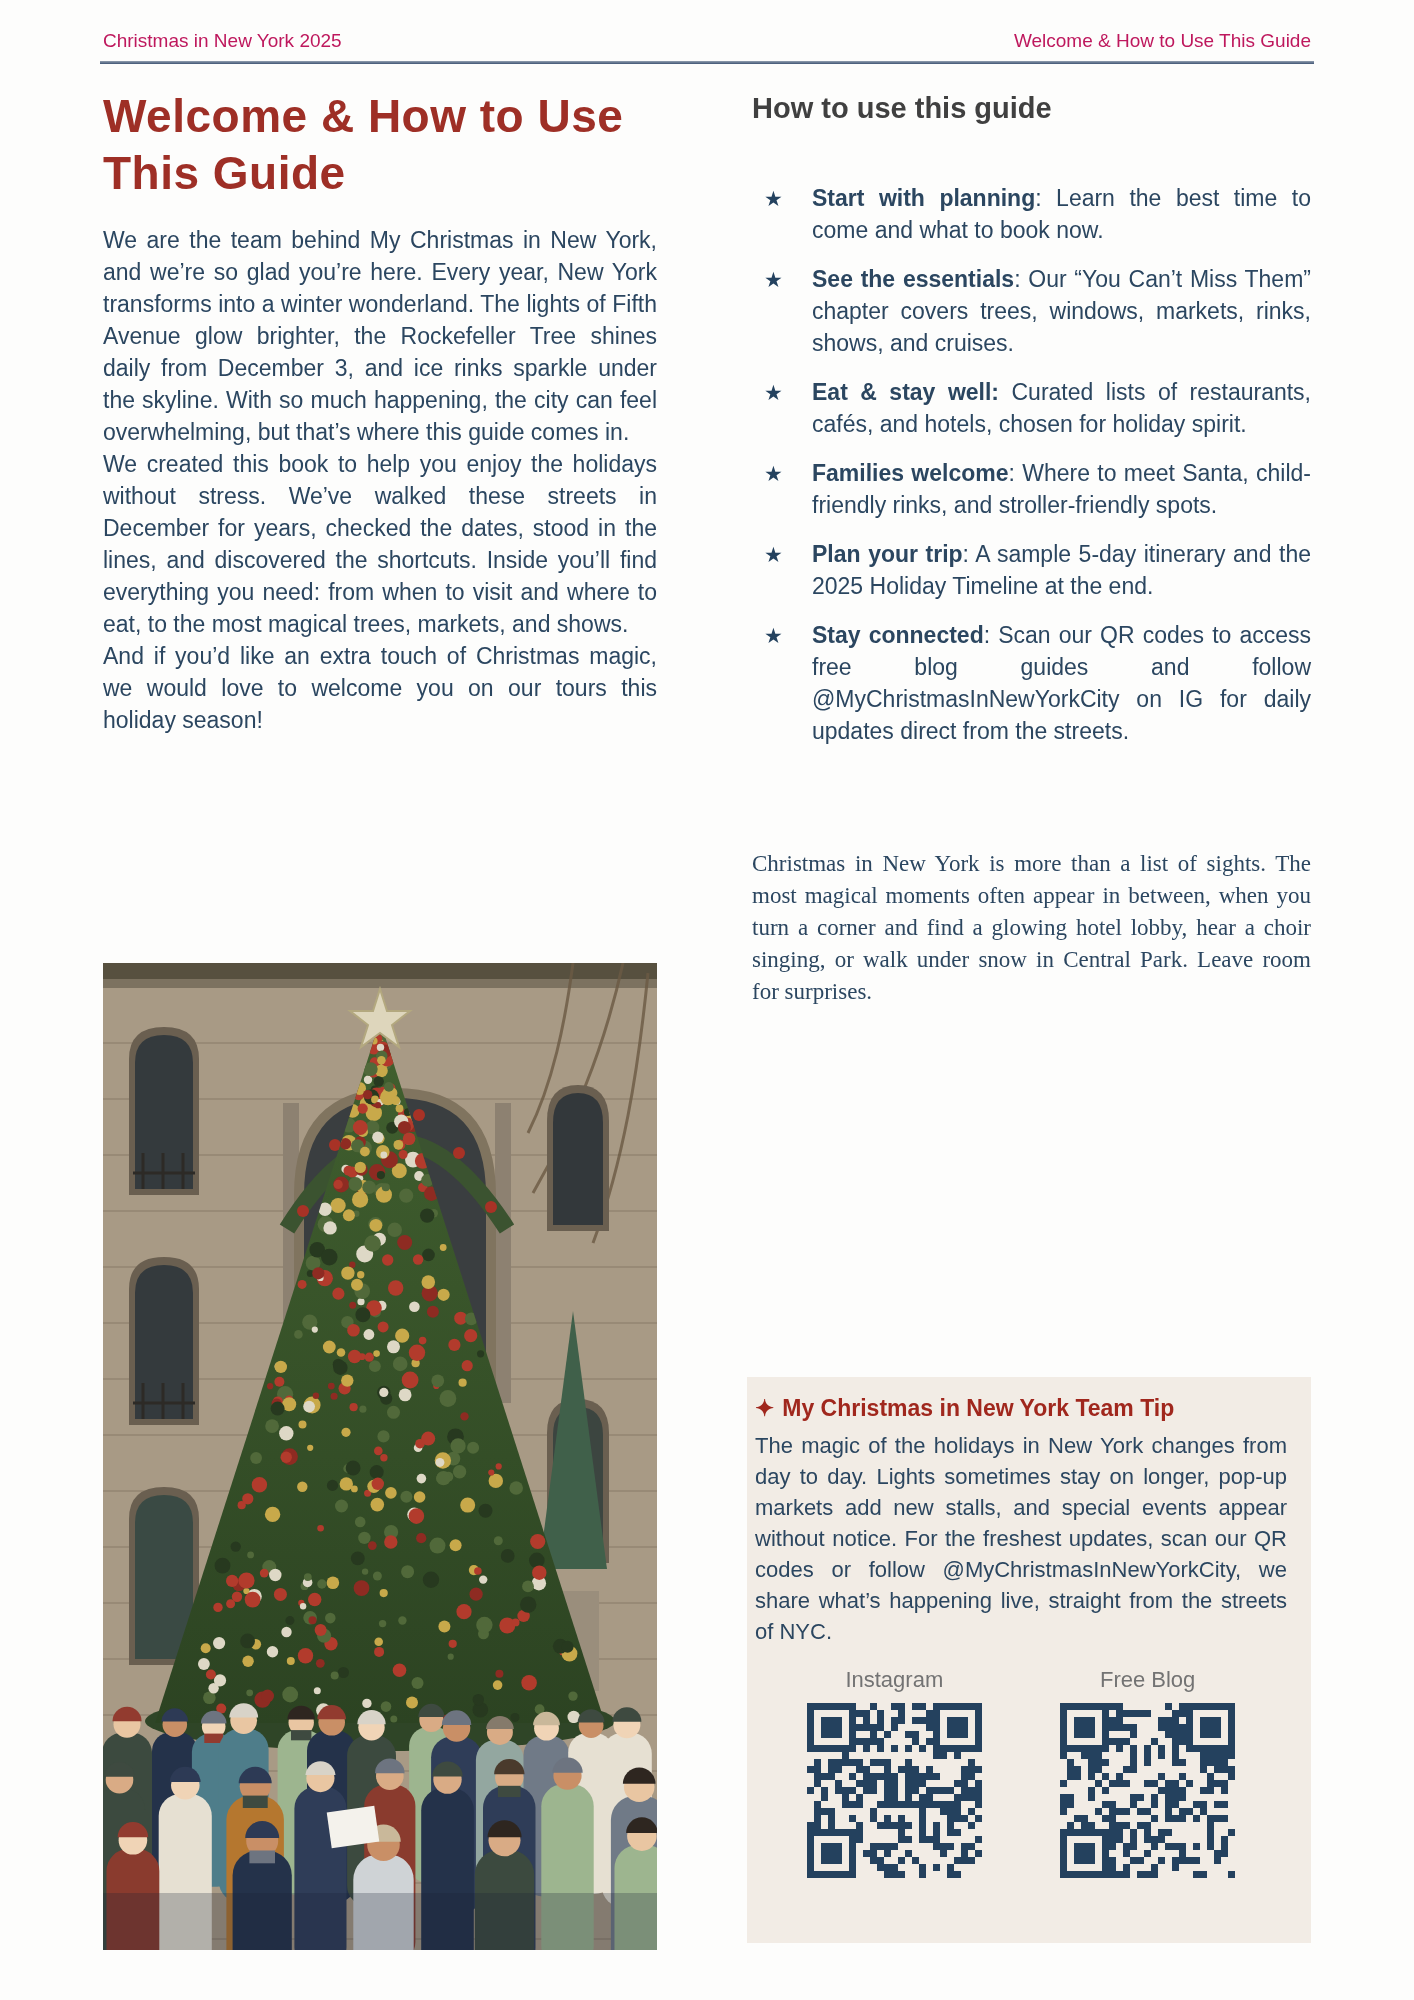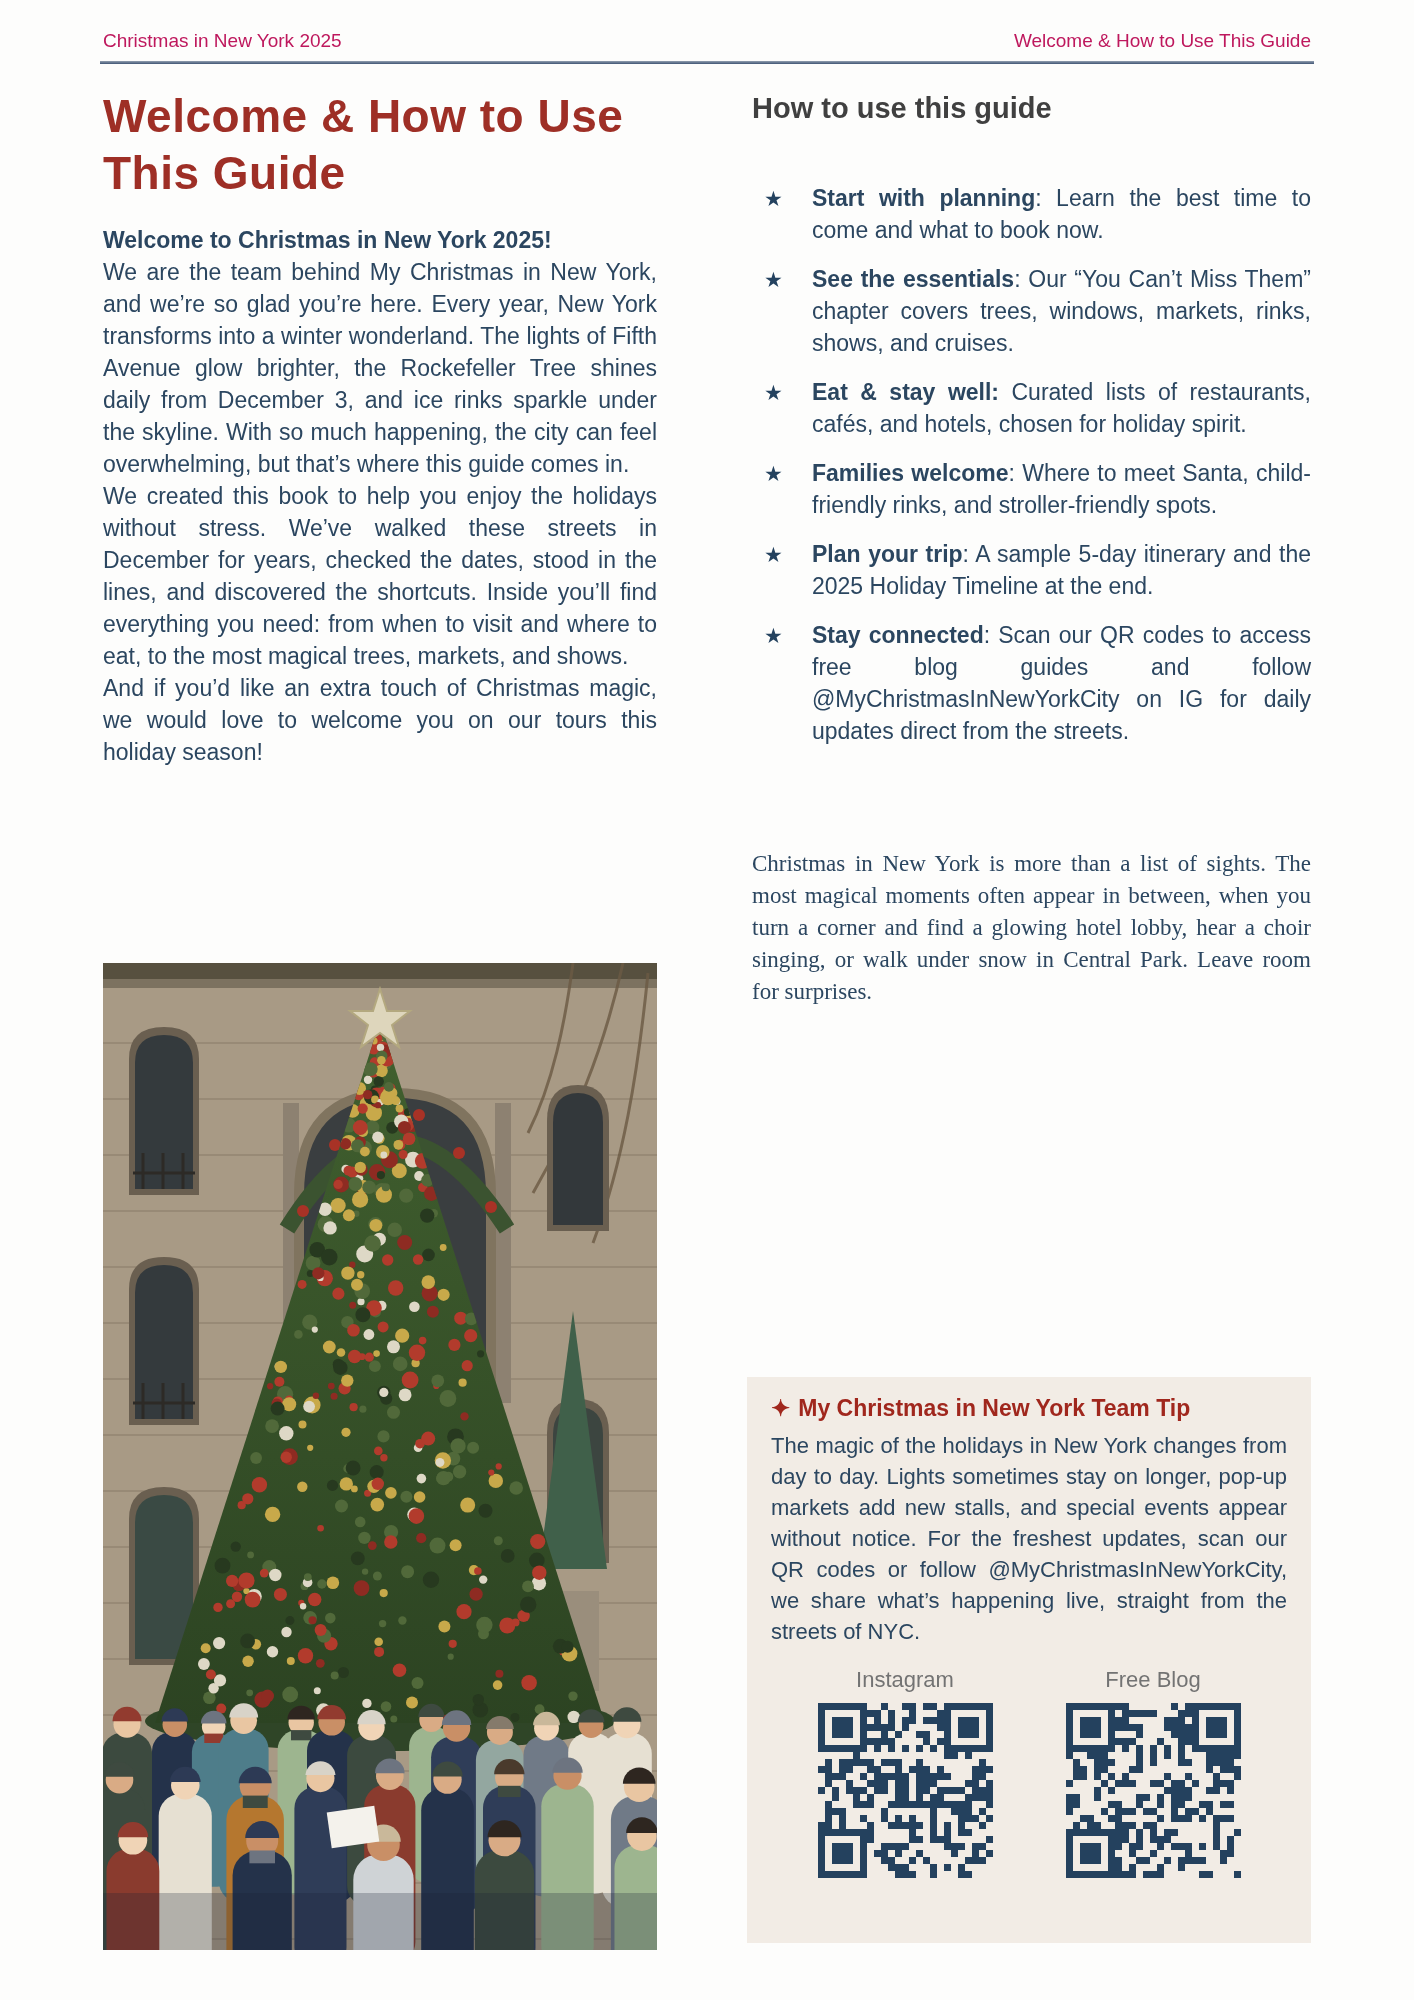--- a/index.html
+++ b/index.html
@@ -30,21 +30,21 @@
     color:#404040;font-weight:bold;font-size:29px;}
   .rc-list{position:absolute;top:182px;left:752px;width:559px;
     list-style:none;margin:0;padding:0;font-size:23px;line-height:32px;}
   .rc-list li{position:relative;padding-left:60px;text-align:justify;margin-bottom:17px;}
   .rc-list .star{position:absolute;left:12px;top:1px;font-size:21px;color:#24425f;text-align:left;}
   .rc-list .blead{font-weight:bold;}
   .rc-closing{position:absolute;top:848px;left:752px;width:559px;
     font-size:23px;line-height:32px;text-align:justify;font-family:Liberation Serif, serif;}
   
   .tipbox{position:absolute;top:1377px;left:747px;width:564px;height:566px;
-    background:#f2ece5;box-sizing:border-box;padding:18px 24px 0 24px;}
+    background:#f2ece5;box-sizing:border-box;padding:18px 24px 0 8px;}
   .tip-head{color:#a0271d;font-weight:bold;font-size:23px;margin-bottom:8px;}
   .tip-head .spark{margin-right:8px;}
   .tip-body{font-size:22px;line-height:31px;text-align:justify;}
   .qr-row{display:flex;justify-content:space-evenly;margin-top:20px;}
   .qr-col{width:228px;display:flex;flex-direction:column;align-items:center;}
   .qr-label{font-size:22px;color:#737373;margin-bottom:10px;}
   .qr-box{width:175px;height:175px;}
 </style>
 </head>
 <body>
@@ -54,21 +54,20 @@
   <div class="hdr hdr-left">Christmas in New York 2025</div>
   <div class="hdr hdr-right">Welcome &amp; How to Use This Guide</div>
   <div class="hdr-rule"></div>
 
   <div class="title">
     <div>Welcome &amp; How to Use</div>
     <div>This Guide</div>
   </div>
 
   <div class="ltext">
-    <div class="lead">Welcome to Christmas in New York 2025!</div>
     <p>We are the team behind My Christmas in New York, and we’re so glad you’re here. Every year, New York transforms into a winter wonderland. The lights of Fifth Avenue glow brighter, the Rockefeller Tree shines daily from December 3, and ice rinks sparkle under the skyline. With so much happening, the city can feel overwhelming, but that’s where this guide comes in.</p>
     <p>We created this book to help you enjoy the holidays without stress. We’ve walked these streets in December for years, checked the dates, stood in the lines, and discovered the shortcuts. Inside you’ll find everything you need: from when to visit and where to eat, to the most magical trees, markets, and shows.</p>
     <p>And if you’d like an extra touch of Christmas magic, we would love to welcome you on our tours this holiday season!</p>
   </div>
 
   <div class="photo">
     <svg width="554" height="987" viewBox="0 0 554 987">
       <defs>
         <linearGradient id="treeG" x1="0" y1="0" x2="0" y2="1">
           <stop offset="0" stop-color="#41602f"></stop>

